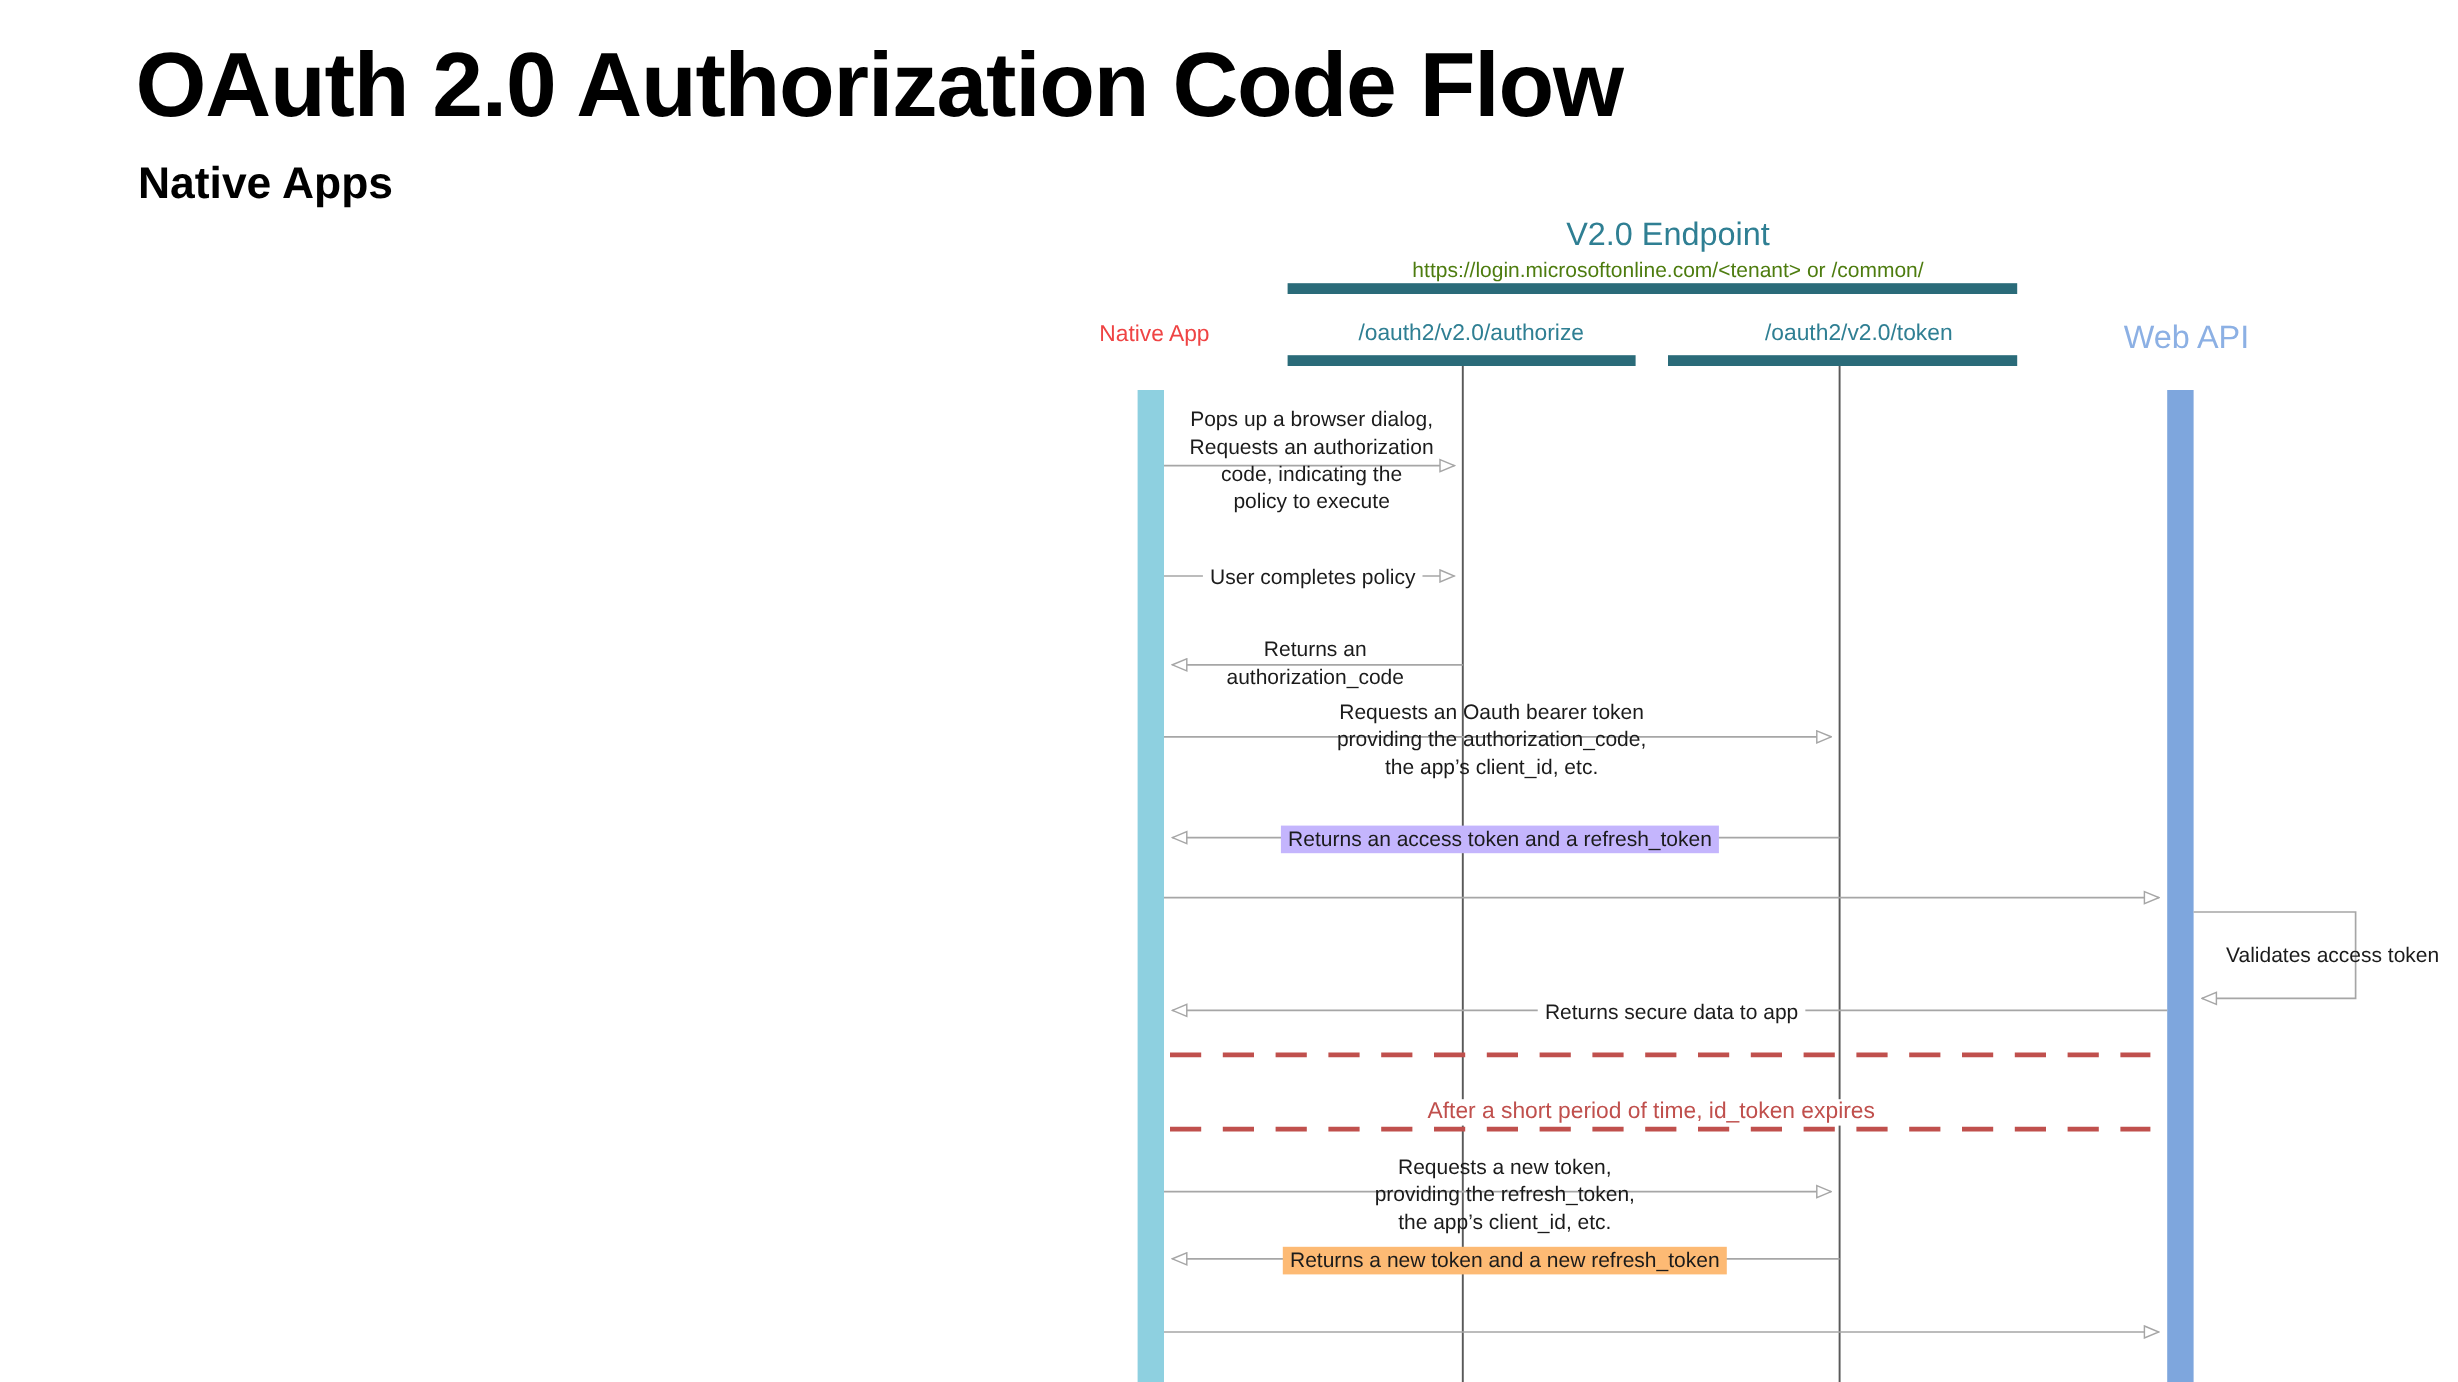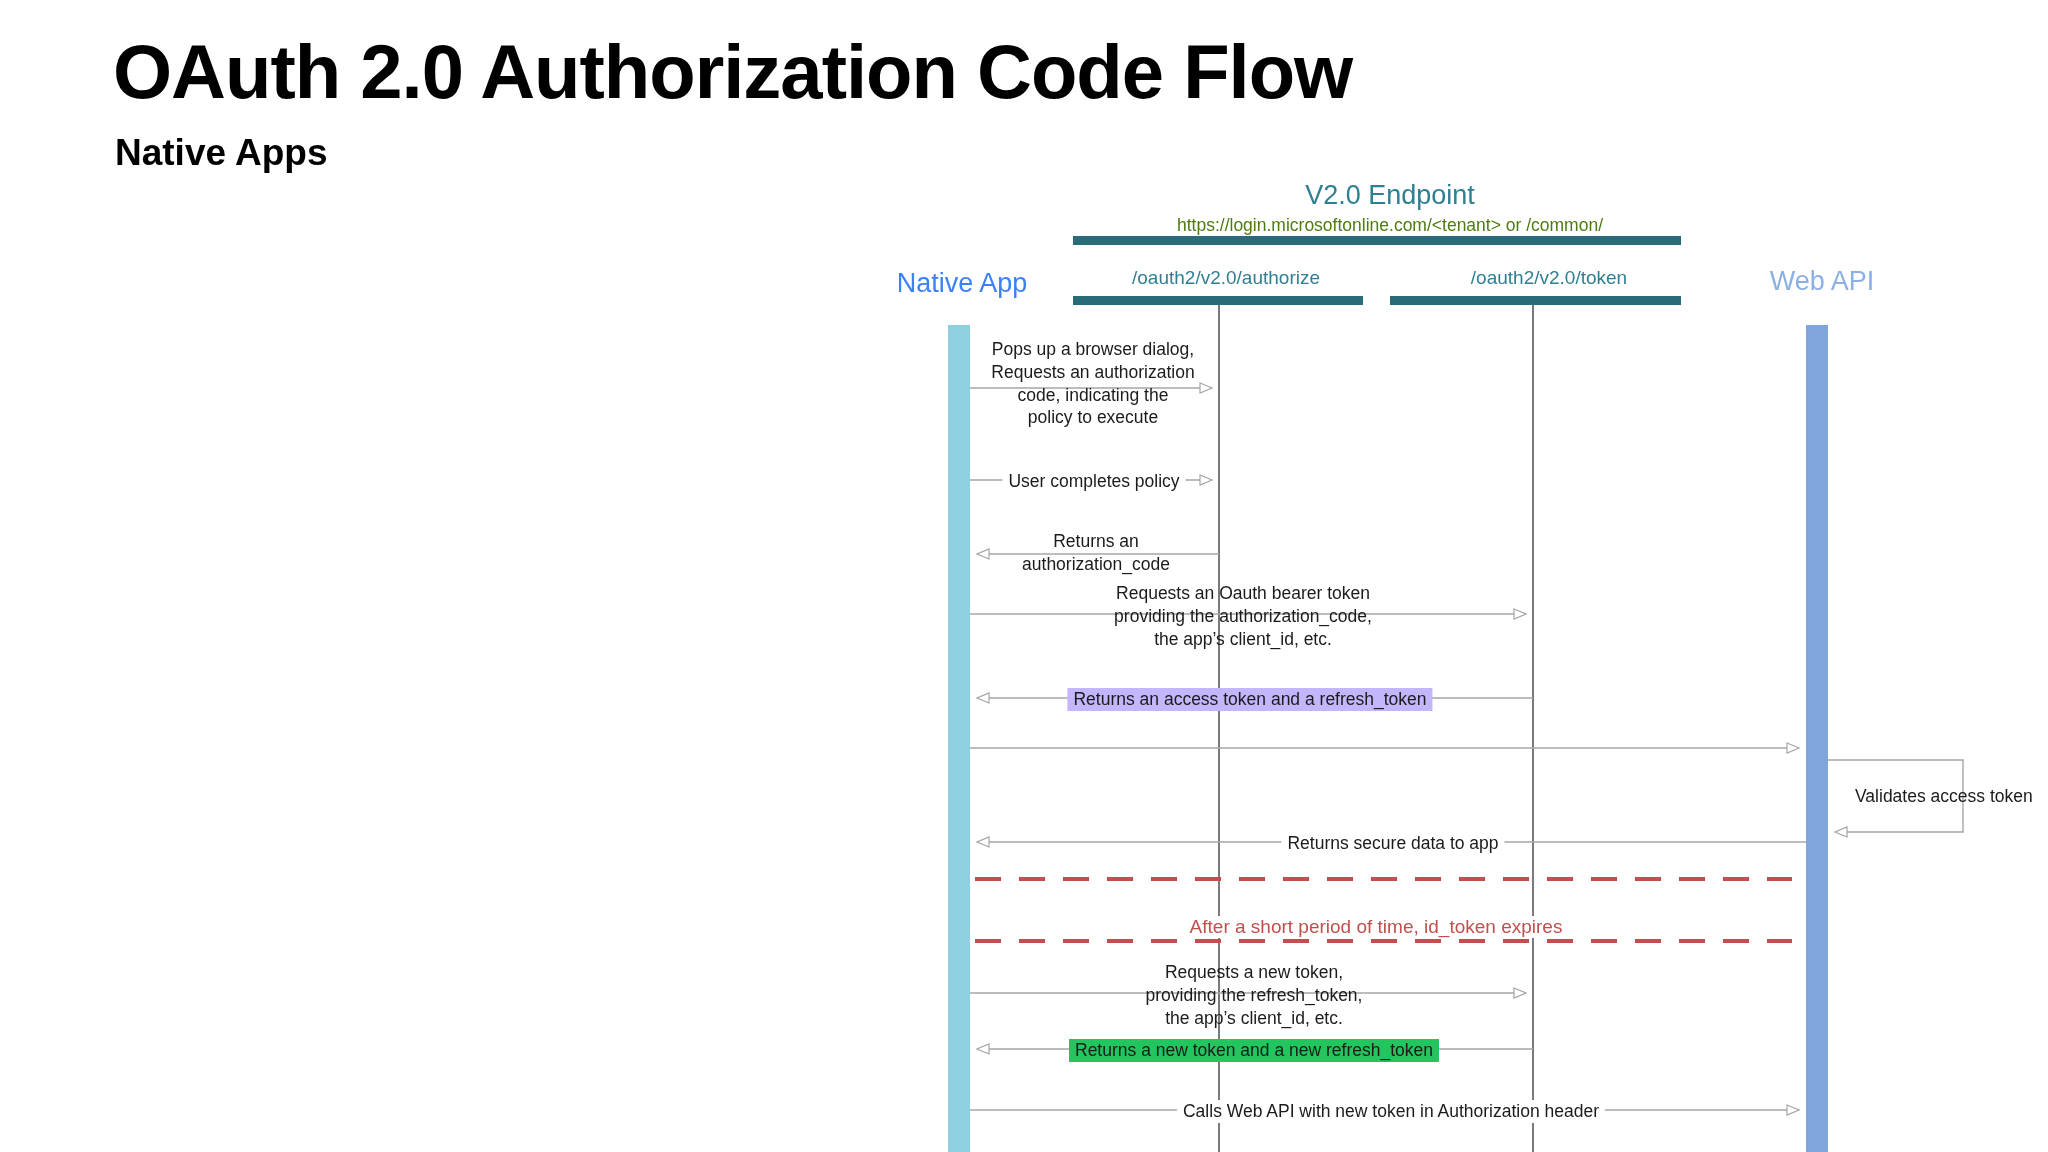--- a/index.html
+++ b/index.html
@@ -38,21 +38,21 @@
   }
   .hdr-url{
     position:absolute;color:#4d7c0f;font-size:17.5px;
     white-space:nowrap;transform:translateX(-50%);text-align:center;
   }
   .hdr-ep{
     position:absolute;color:#2f7f93;font-size:19px;
     white-space:nowrap;transform:translateX(-50%);text-align:center;
   }
   .actor-native{
-    position:absolute;color:#3b82f6;font-size:27px;
+    position:absolute;color:#ef4444;font-size:19px;
     white-space:nowrap;transform:translateX(-50%);text-align:right;
   }
   .actor-webapi{
     position:absolute;color:#8cb0e4;font-size:27px;
     white-space:nowrap;transform:translateX(-50%);text-align:center;
   }
   .expire-note{
     position:absolute;color:#c0504d;font-size:19px;
     white-space:nowrap;transform:translateX(-50%);text-align:center;
   }
@@ -173,18 +173,17 @@
     <div class="dtxt ctr" style="left:1393px;top:832px;background:#fff;padding:0 6px;">Returns secure data to app</div>
 
     <div class="expire-note" style="left:1376px;top:899px;background:#fff;padding:0 10px;margin-top:17px;">After a short period of time, id_token expires</div>
 
     <div class="dtxt ctr" style="left:1254px;top:961px;">
       <div>Requests a new token,</div>
       <div>providing the refresh_token,</div>
       <div>the app’s client_id, etc.</div>
     </div>
 
-    <div class="dtxt ctr" style="left:1254px;top:1039px;background:#22c55e;padding:0 6px;">Returns a new token and a new refresh_token</div>
+    <div class="dtxt ctr" style="left:1254px;top:1039px;background:#fdba74;padding:0 6px;">Returns a new token and a new refresh_token</div>
 
-    <div class="dtxt ctr" style="left:1391px;top:1100px;background:#fff;padding:0 6px;">Calls Web API with new token in Authorization header</div>
 
   </div>
 </div>
 
 </body></html>

